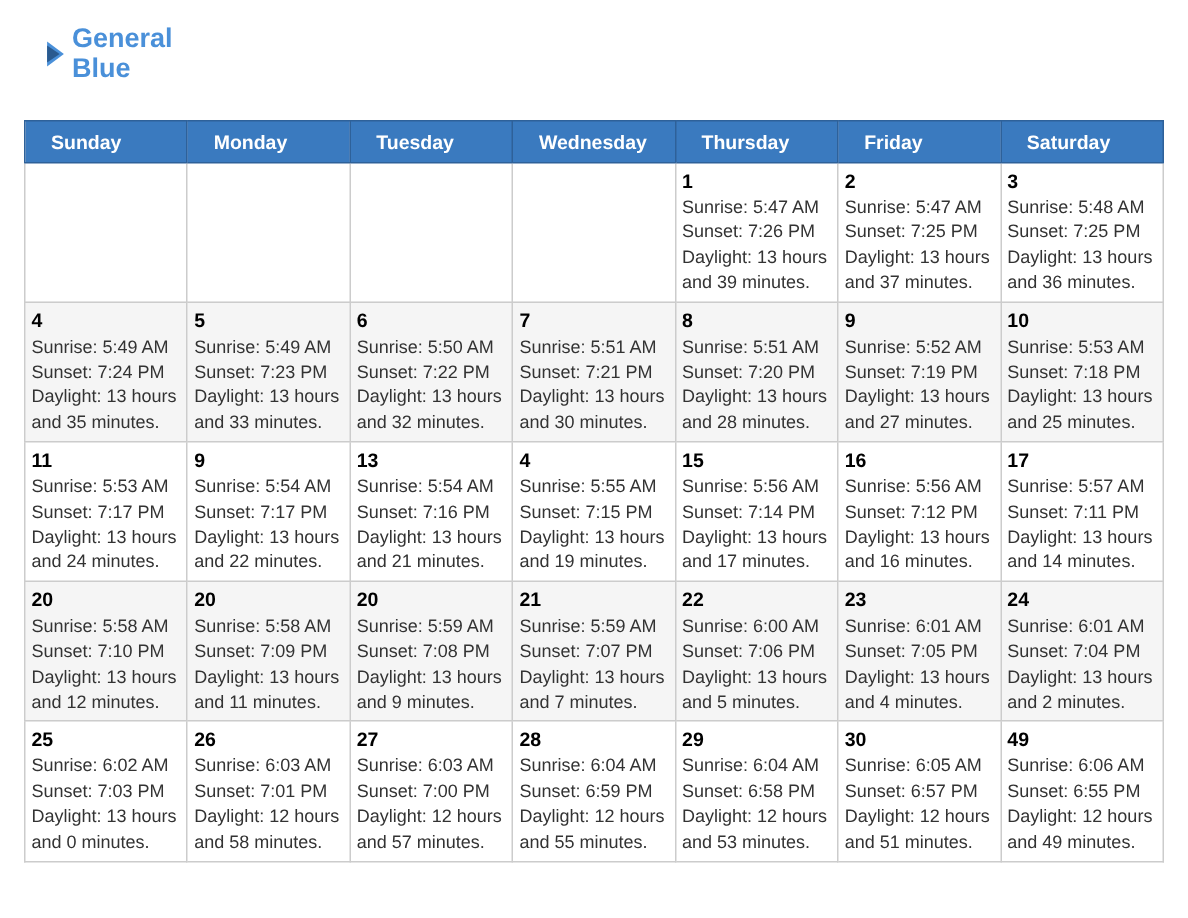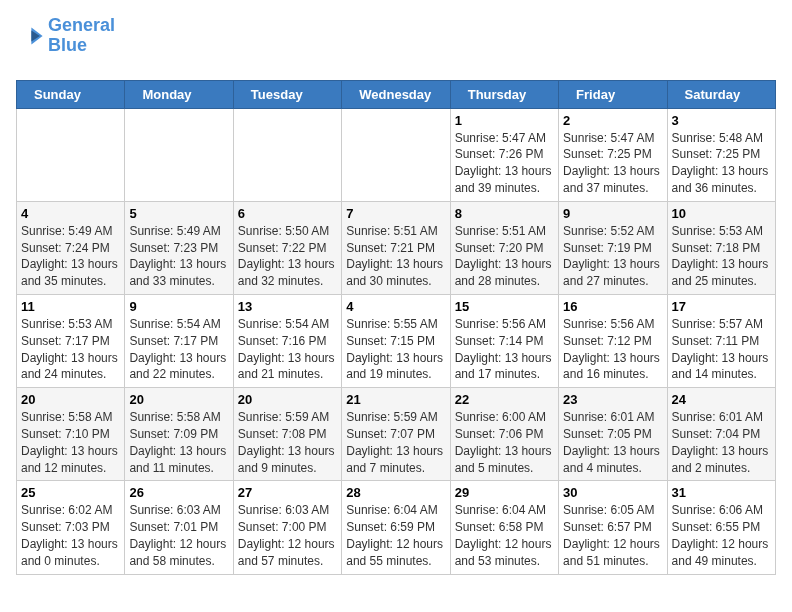--- a/index.html
+++ b/index.html
@@ -237,18 +237,18 @@
         </td>
         <td>
           <div class="day-num">29</div>
           <div class="day-info">Sunrise: 6:04 AM<br>Sunset: 6:58 PM<br>Daylight: 12 hours<br>and 53 minutes.</div>
         </td>
         <td>
           <div class="day-num">30</div>
           <div class="day-info">Sunrise: 6:05 AM<br>Sunset: 6:57 PM<br>Daylight: 12 hours<br>and 51 minutes.</div>
         </td>
         <td>
-          <div class="day-num">31</div>
+          <div class="day-num">49</div>
           <div class="day-info">Sunrise: 6:06 AM<br>Sunset: 6:55 PM<br>Daylight: 12 hours<br>and 49 minutes.</div>
         </td>
       </tr>
     </tbody>
 </table>
 
 </body></html>

